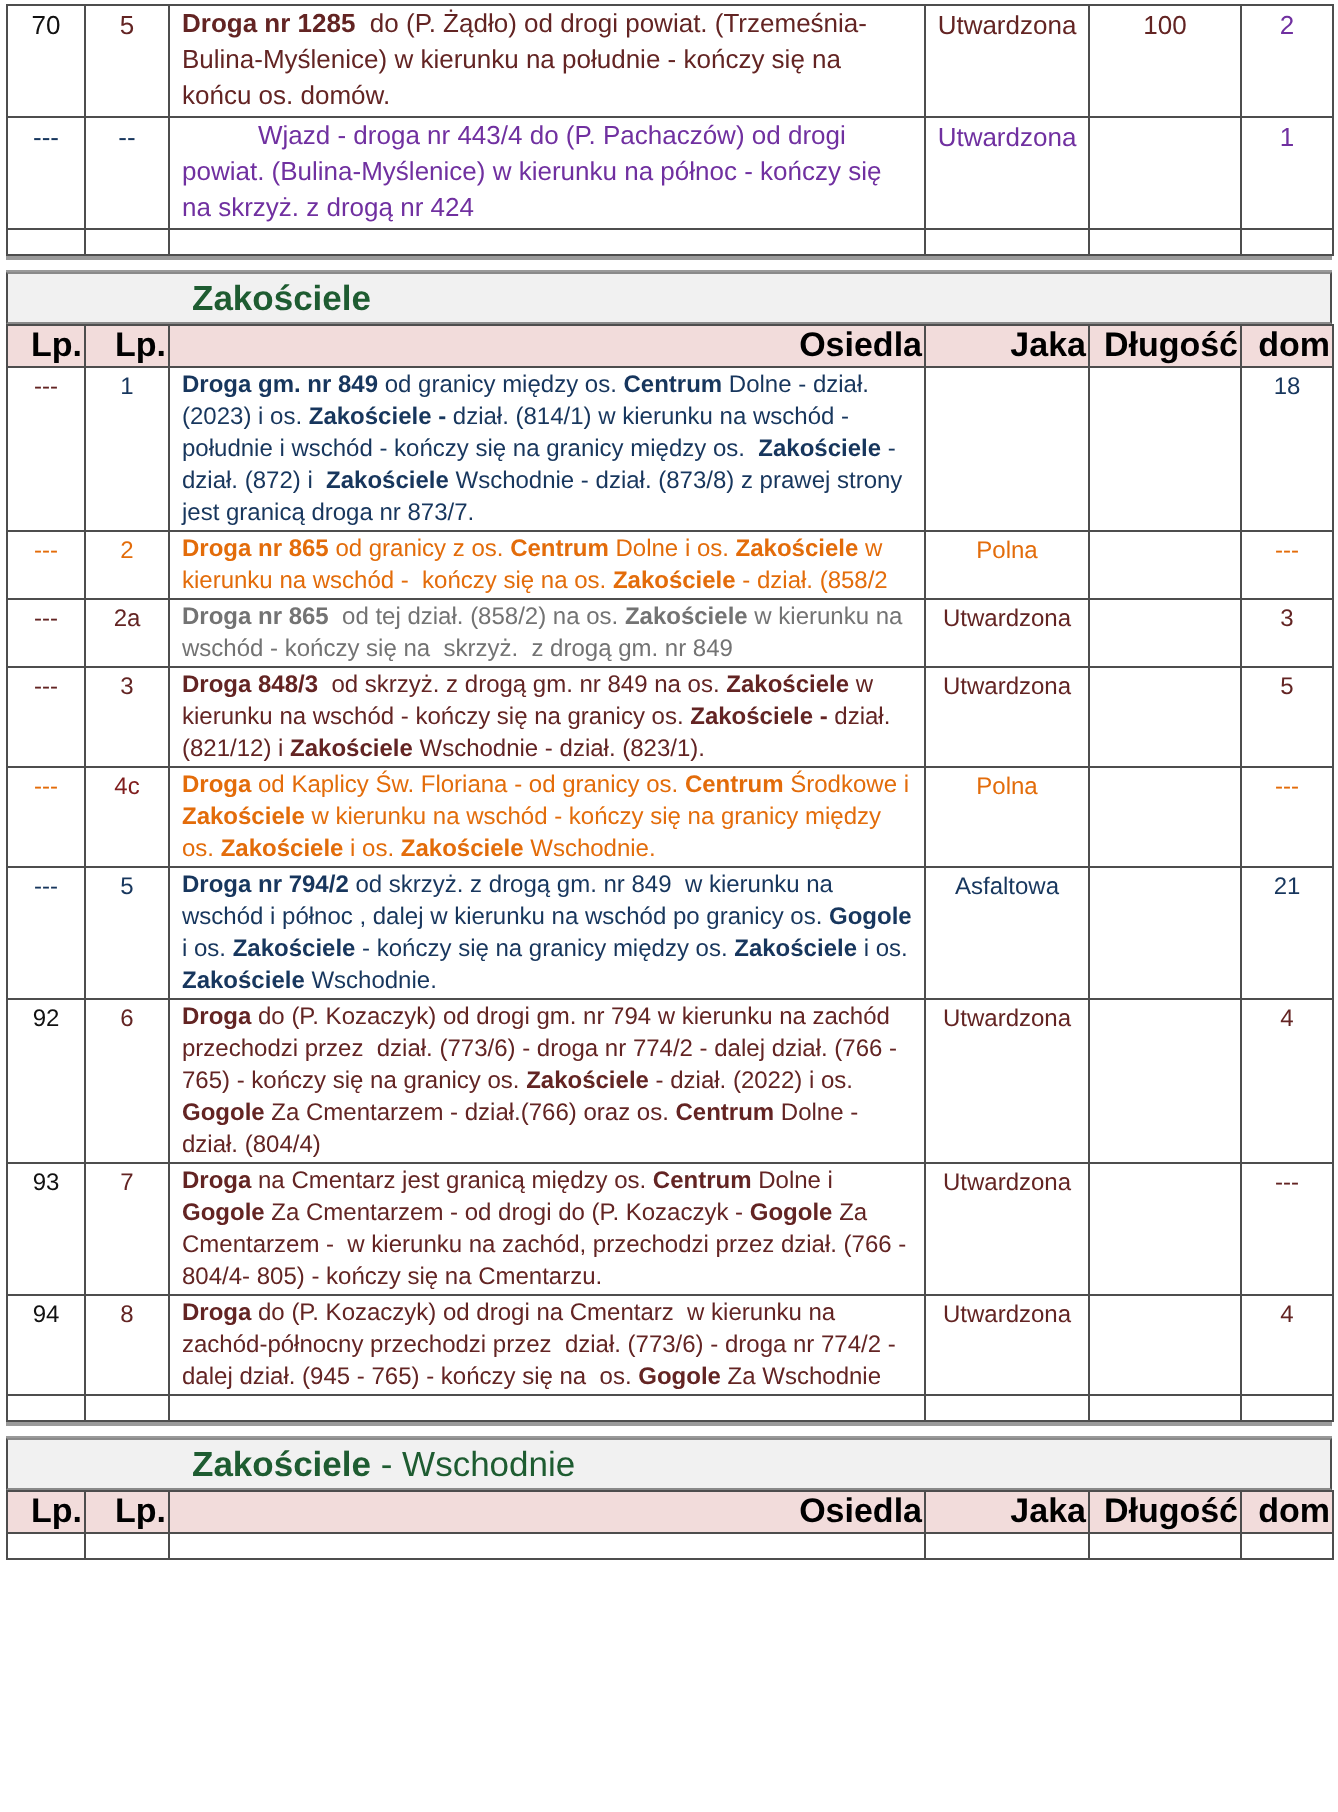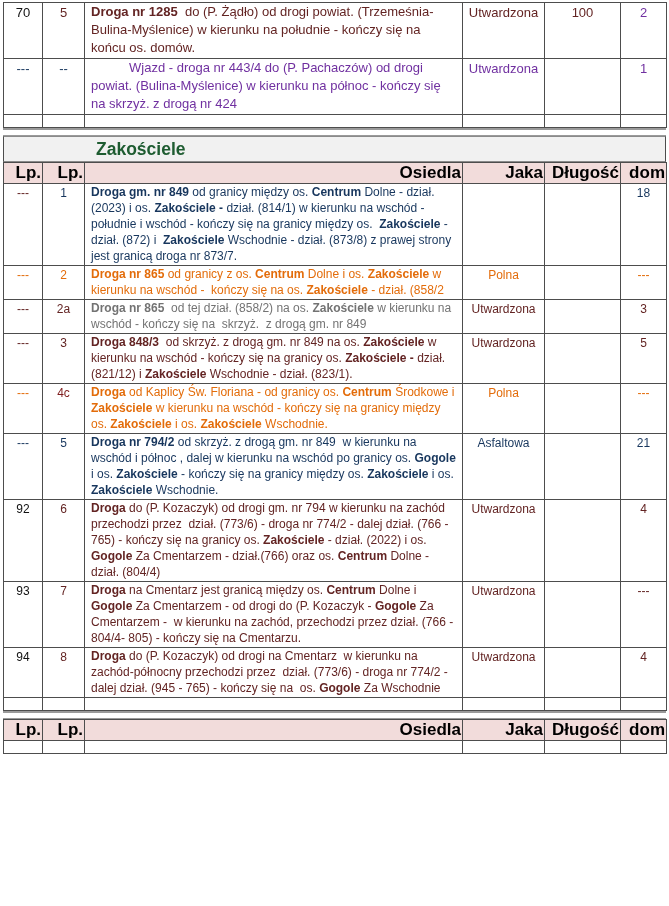--- a/index.html
+++ b/index.html
@@ -205,20 +205,23 @@
           <td></td>
           <td></td>
           <td></td>
           <td></td>
         </tr>
       </tbody>
   </table>
 
   <div class="break"></div>
 
+  <div class="band">
+    <span class="bold" style="color:#1E5C31">Zakościele</span><span style="color:#1E5C31"> - Wschodnie</span>
+  </div>
 
   <table class="main-table">
     <colgroup>
       <col style="width:39px">
         <col style="width:42px">
         <col style="width:378px">
       <col style="width:82px">
         <col style="width:76px">
         <col style="width:46px">
     </colgroup>

